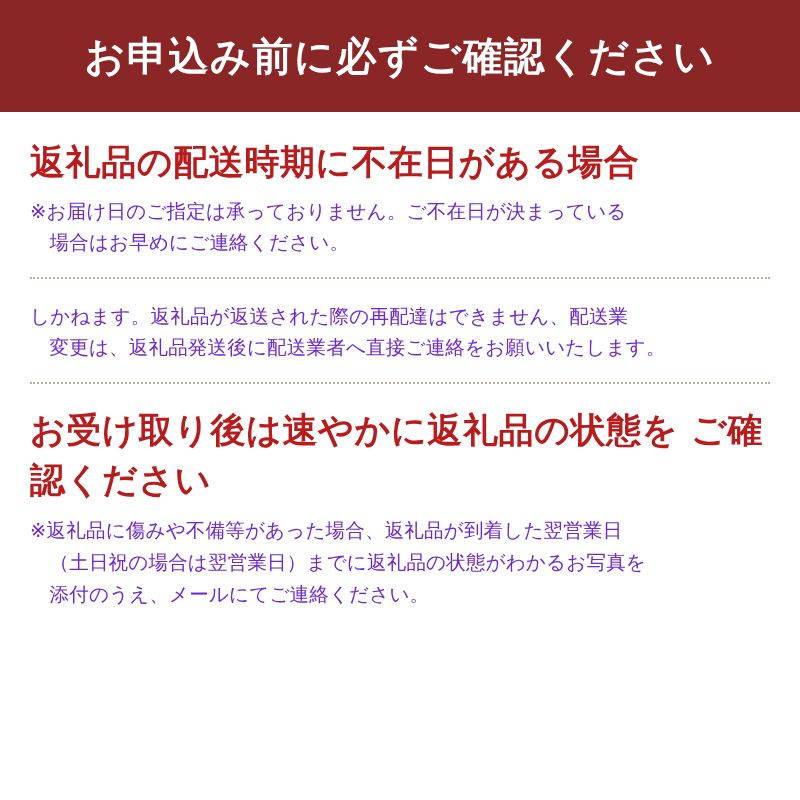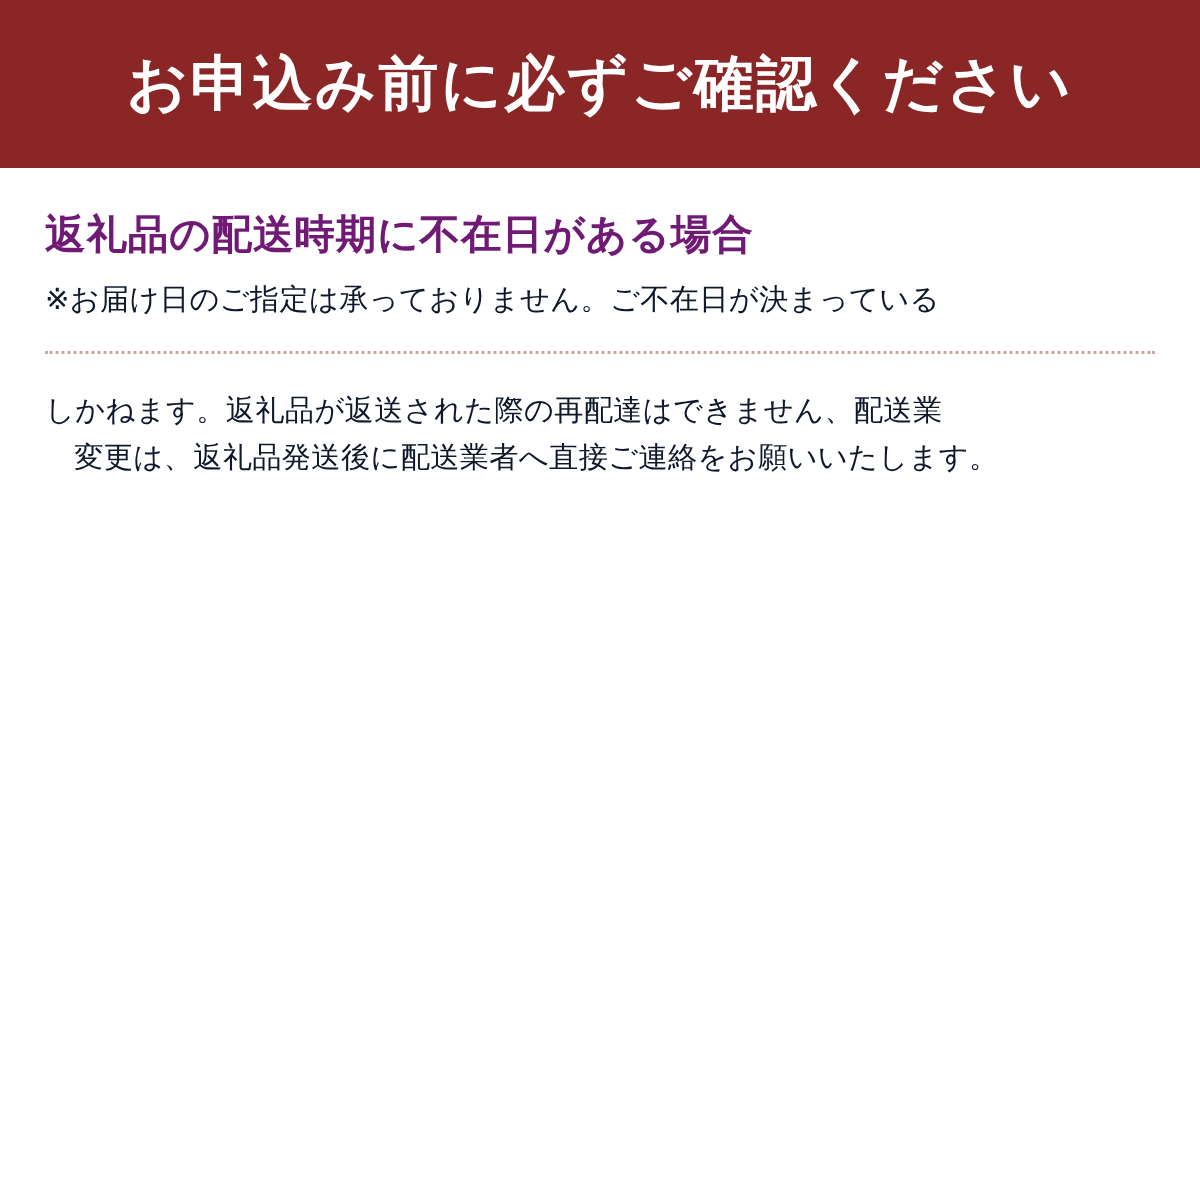--- a/index.html
+++ b/index.html
@@ -43,29 +43,29 @@
     box-sizing: border-box;
   }
   .section {
     padding: 22px 0 18px 0;
     box-sizing: border-box;
   }
   .section + .section {
     border-top: 2px dotted #c7a9a1;
   }
   .sec-heading {
-    color: #701a75;
-    font-size: 27px;
+    color: #b91c1c;
+    font-size: 35px;
     font-weight: bold;
     line-height: 1.42;
     letter-spacing: 0.6px;
     margin: 0 0 8px 0;
   }
   .sec-body {
-    color: #0f172a;
+    color: #6d28d9;
     font-size: 19.5px;
     line-height: 1.62;
     letter-spacing: 0.2px;
     margin: 0;
   }
   .sec-body .ln {
     display: block;
     white-space: nowrap;
   }
   .indent-1 {
@@ -82,25 +82,37 @@
   <div class="banner">
     <div class="banner-title">お申込み前に必ずご確認ください</div>
   </div>
 
   <div class="body-area">
 
     <div class="section s1">
       <div class="sec-heading">返礼品の配送時期に不在日がある場合</div>
       <div class="sec-body">
         <span class="ln">※お届け日のご指定は承っておりません。ご不在日が決まっている</span>
+        <span class="ln indent-1">場合はお早めにご連絡ください。</span>
       </div>
     </div>
 
     <div class="section s2">
       <div class="sec-body">
         <span class="ln">しかねます。返礼品が返送された際の再配達はできません、配送業</span>
         <span class="ln indent-1">変更は、返礼品発送後に配送業者へ直接ご連絡をお願いいたします。</span>
       </div>
     </div>
 
+    <div class="section s3">
+      <div class="sec-heading">
+        <span class="ln">お受け取り後は速やかに返礼品の状態を</span>
+        <span class="ln">ご確認ください</span>
+      </div>
+      <div class="sec-body">
+        <span class="ln">※返礼品に傷みや不備等があった場合、返礼品が到着した翌営業日</span>
+        <span class="ln indent-1">（土日祝の場合は翌営業日）までに返礼品の状態がわかるお写真を</span>
+        <span class="ln indent-1">添付のうえ、メールにてご連絡ください。</span>
+      </div>
+    </div>
 
   </div>
 </div>
 
 </body></html>

